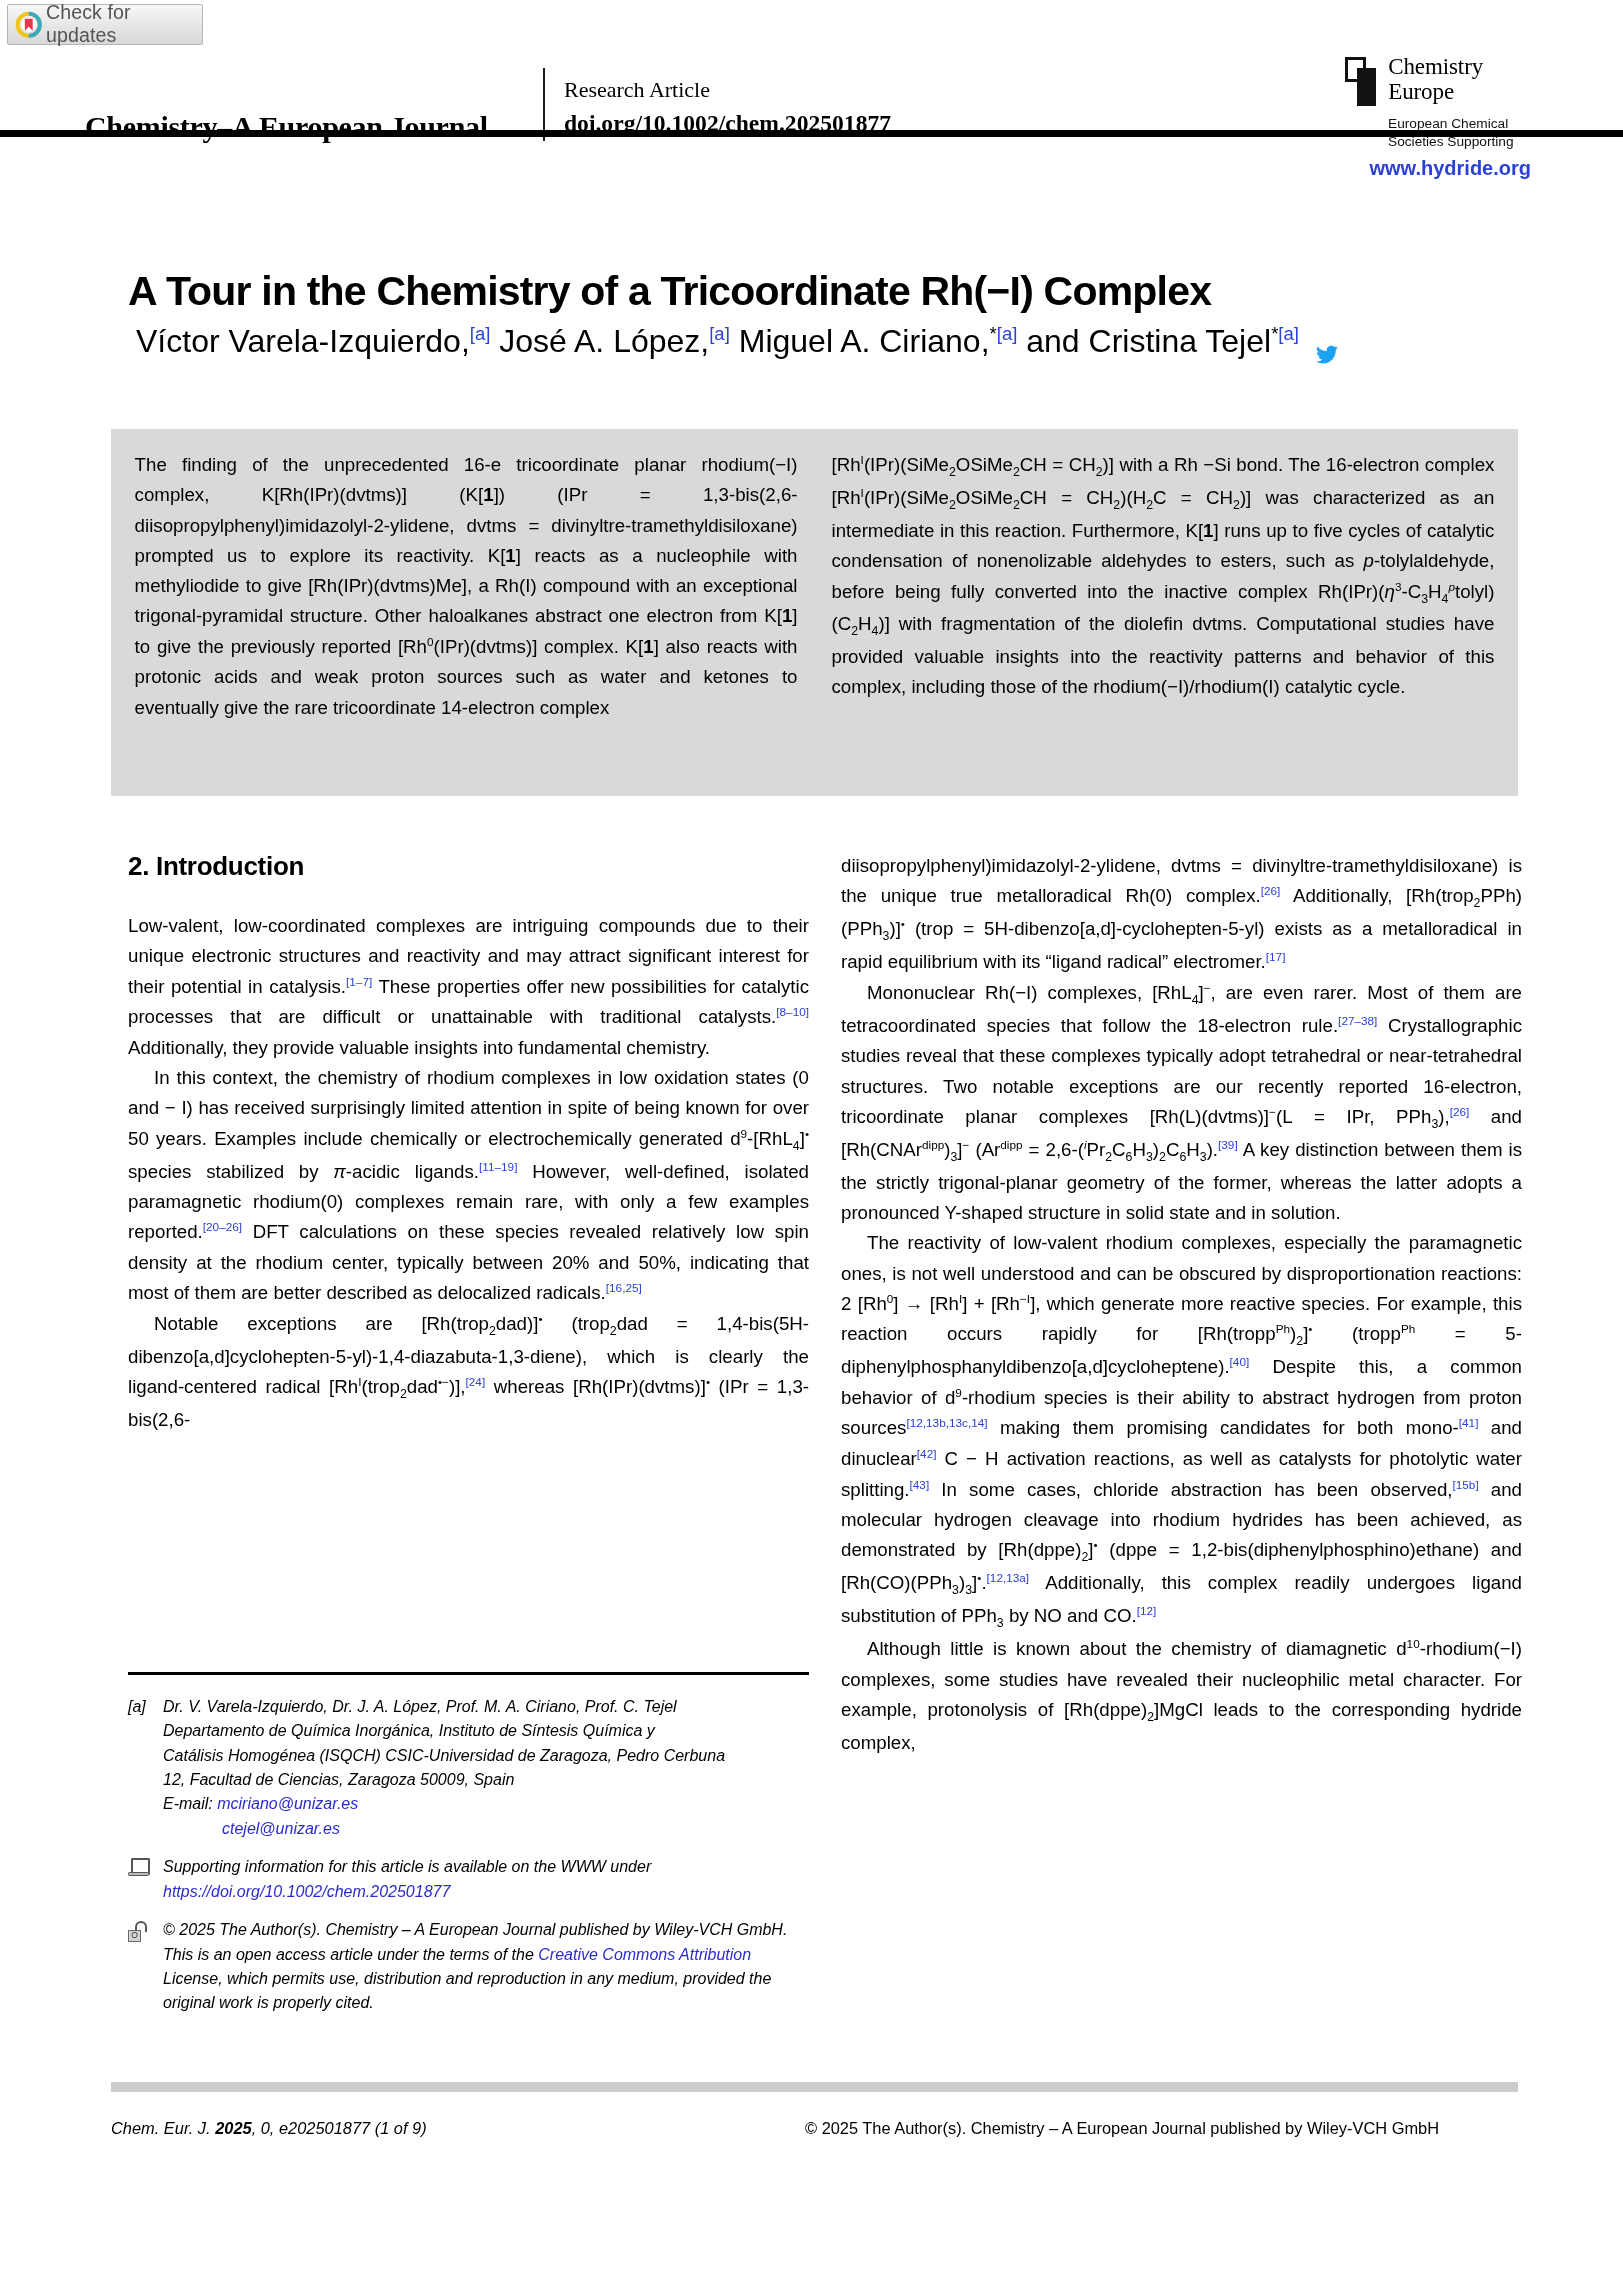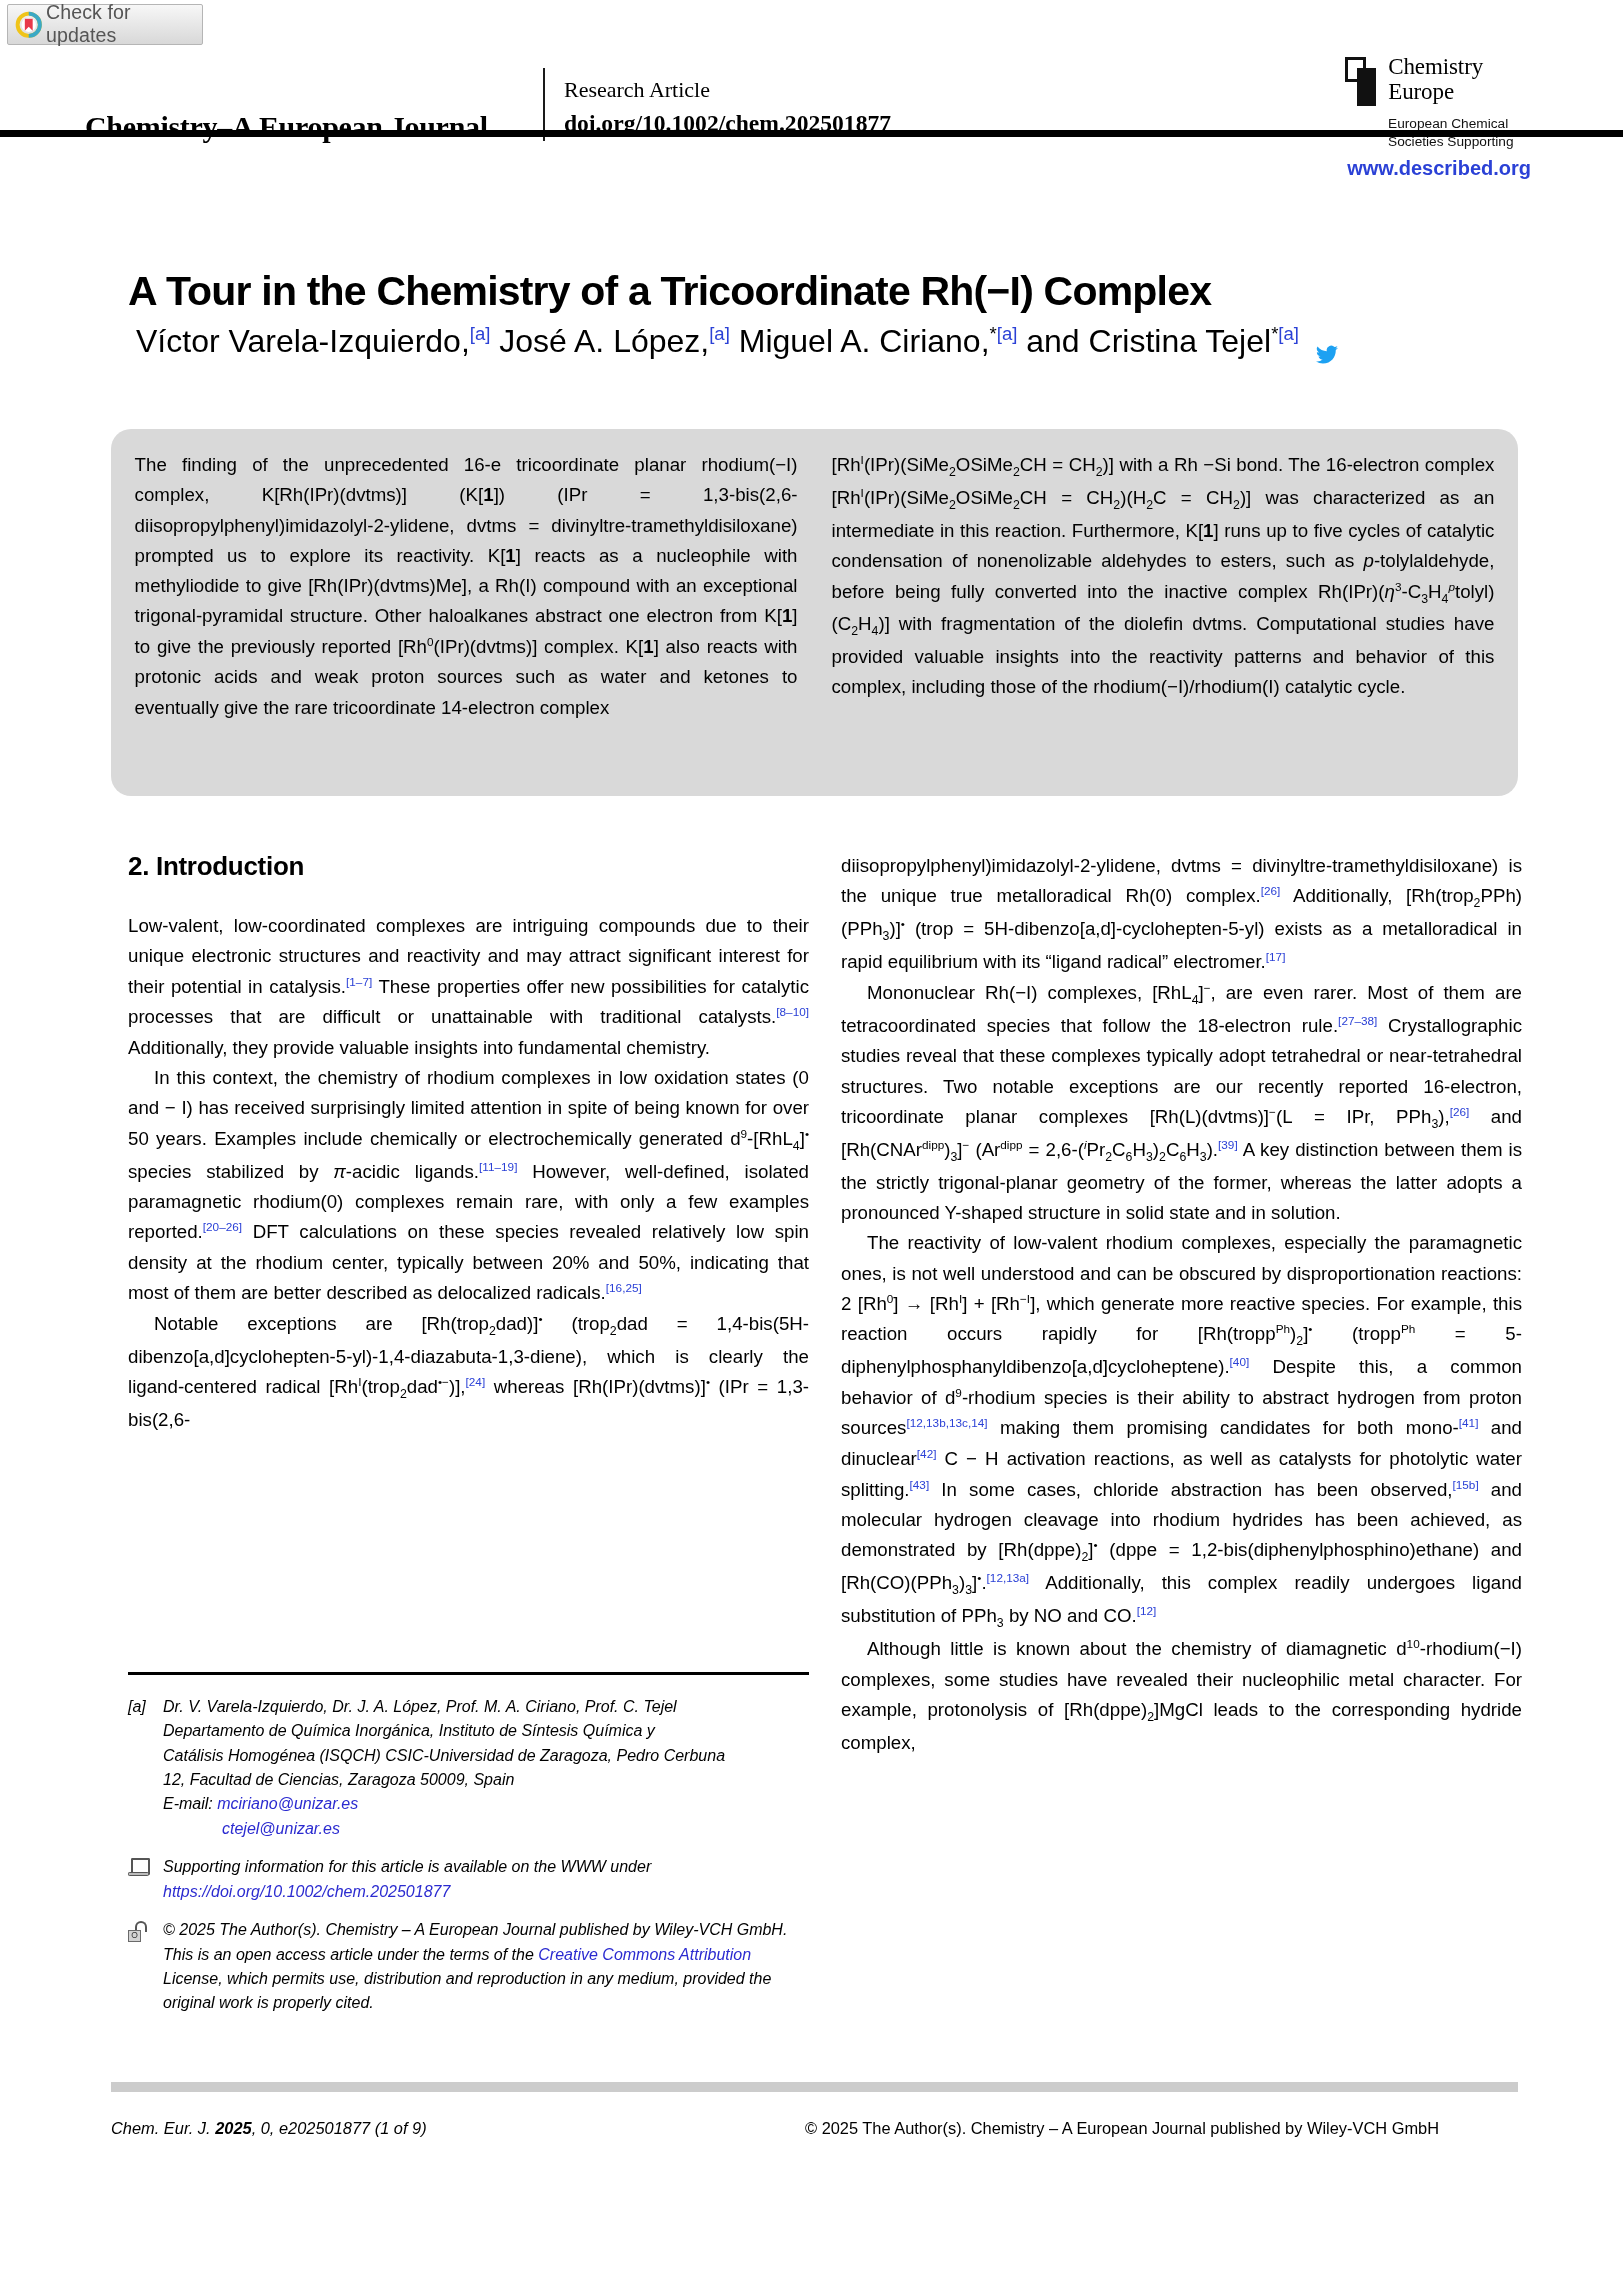--- a/index.html
+++ b/index.html
@@ -93,21 +93,21 @@
     width:22px; height:19.6px; color:#1da1f2;
   }
 
   
   .abstract-box {
     position:absolute; left:111px; top:429px;
     width:1407px; min-height:367px;
     background:#d9d9d9;
     padding:21px 23.6px 18.3px 23.6px;
     box-sizing:border-box;
-    display:flex; gap:34px;border-radius:20px;
+    display:flex; gap:34px;
   }
   .abstract-col {
     width:674px;
     font-size:18.7px;
     line-height:1.62;
     text-align:justify;
     hyphens:none;
   }
 
   
@@ -215,21 +215,21 @@
     </div>
     <div class="ce-sub">
       <div>European Chemical</div>
       <div>Societies Supporting</div>
     </div>
   </div>
 </div>
 
 <div class="rule-black"></div>
 
-<div class="chemeurj-url">www.described.org</div>
+<div class="chemeurj-url">www.hydride.org</div>
 
 <h1 class="title">A Tour in the Chemistry of a Tricoordinate Rh(−I) Complex</h1>
 
 <div class="authors">
   <span>Víctor Varela-Izquierdo,<sup>[a]</sup> José A. López,<sup>[a]</sup> Miguel A. Ciriano,<sup class="star">*</sup><sup>[a]</sup> and Cristina Tejel<sup class="star">*</sup><sup>[a]</sup></span>
   <span class="tw-bird">
     <svg width="22" height="19.6" viewBox="0 0 24 20">
         <path fill="#1da1f2" d="M24 2.3a9.8 9.8 0 0 1-2.83.78A4.94 4.94 0 0 0 23.34.37a9.86 9.86 0 0 1-3.13 1.2A4.92 4.92 0 0 0 11.8 6.03 13.97 13.97 0 0 1 1.67.9a4.92 4.92 0 0 0 1.52 6.57A4.9 4.9 0 0 1 .96 6.86v.06a4.92 4.92 0 0 0 3.95 4.83 4.96 4.96 0 0 1-2.22.08 4.93 4.93 0 0 0 4.6 3.42A9.88 9.88 0 0 1 0 17.29a13.94 13.94 0 0 0 7.55 2.21c9.05 0 14-7.5 14-14v-.64A10 10 0 0 0 24 2.3z"></path>
       </svg>
   </span>

